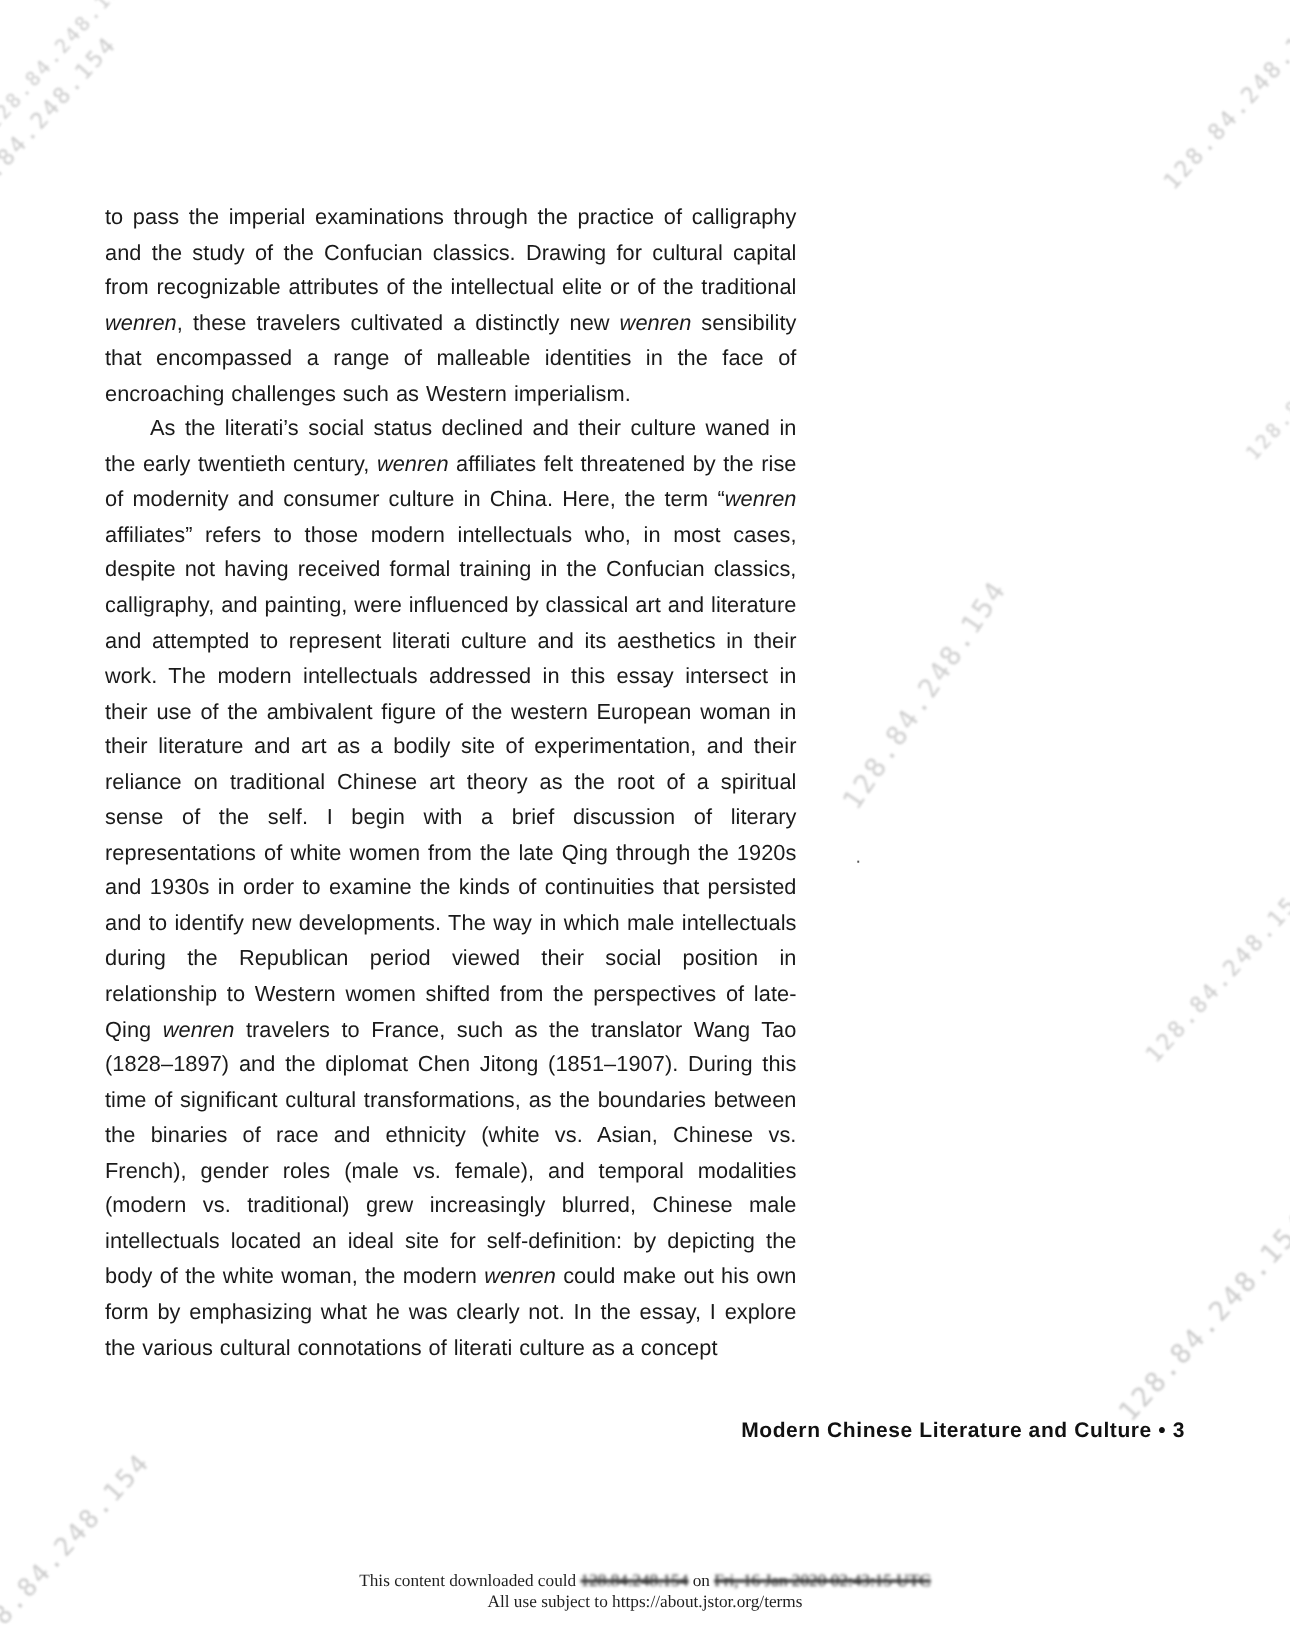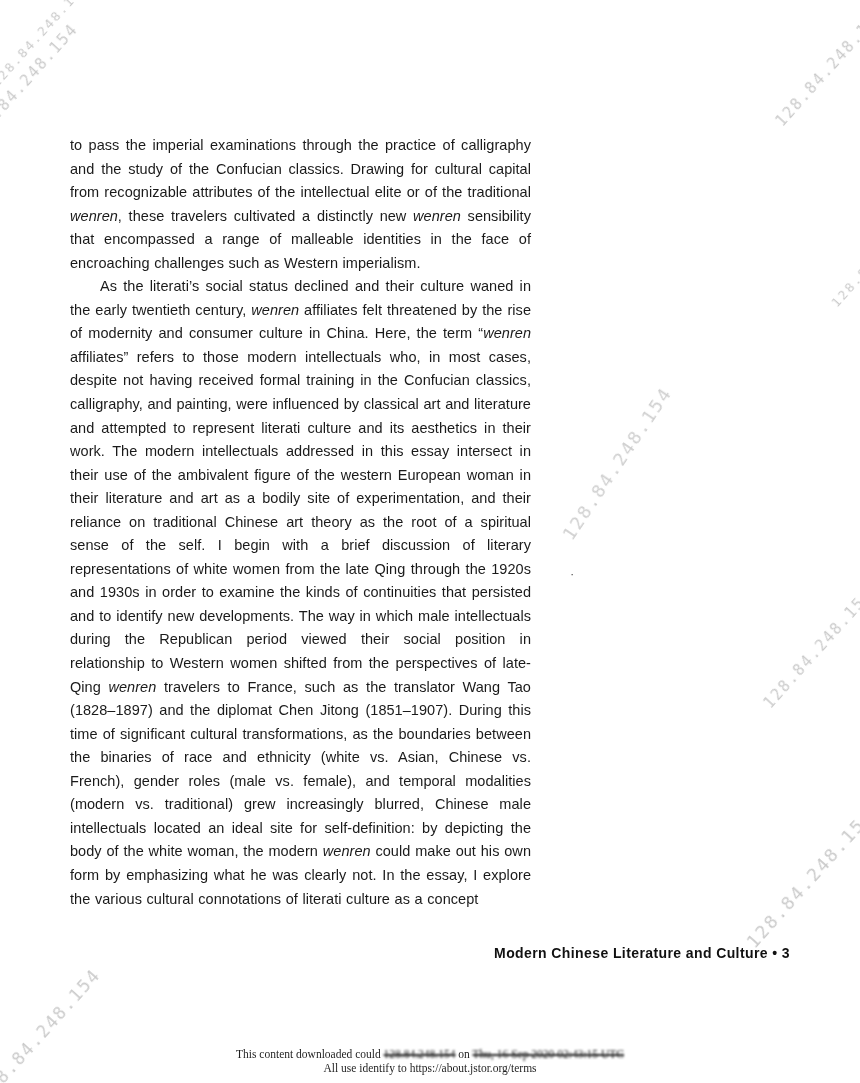--- a/index.html
+++ b/index.html
@@ -105,22 +105,22 @@
   <div class="text-col">
     <p class="body-para"><span>to pass the imperial examinations through the practice of calligraphy and the study of the Confucian classics. Drawing for cultural capital from recognizable attributes of the intellectual elite or of the traditional </span><i>wenren</i><span>, these travelers cultivated a distinctly new </span><i>wenren</i><span> sensibility that encompassed a range of malleable identities in the face of encroaching challenges such as Western imperialism.</span></p>
     <p class="body-para indent"><span>As the literati’s social status declined and their culture waned in the early twentieth century, </span><i>wenren</i><span> affiliates felt threatened by the rise of modernity and consumer culture in China. Here, the term “</span><i>wenren</i><span> affiliates” refers to those modern intellectuals who, in most cases, despite not having received formal training in the Confucian classics, calligraphy, and painting, were influenced by classical art and literature and attempted to represent literati culture and its aesthetics in their work. The modern intellectuals addressed in this essay intersect in their use of the ambivalent figure of the western European woman in their literature and art as a bodily site of experimentation, and their reliance on traditional Chinese art theory as the root of a spiritual sense of the self. I begin with a brief discussion of literary representations of white women from the late Qing through the 1920s and 1930s in order to examine the kinds of continuities that persisted and to identify new developments. The way in which male intellectuals during the Republican period viewed their social position in relationship to Western women shifted from the perspectives of late-Qing </span><i>wenren</i><span> travelers to France, such as the translator Wang Tao (1828–1897) and the diplomat Chen Jitong (1851–1907). During this time of significant cultural transformations, as the boundaries between the binaries of race and ethnicity (white vs. Asian, Chinese vs. French), gender roles (male vs. female), and temporal modalities (modern vs. traditional) grew increasingly blurred, Chinese male intellectuals located an ideal site for self-definition: by depicting the body of the white woman, the modern </span><i>wenren</i><span> could make out his own form by emphasizing what he was clearly not. In the essay, I explore the various cultural connotations of literati culture as a concept</span></p>
   </div>
 
   <div class="footer">Modern Chinese Literature and Culture • 3</div>
 
   <div class="artifact-dot">·</div>
 
   <div class="notice">
-    <div class="notice-line1"><span>This content downloaded could </span><span class="obscured">128.84.248.154</span><span> on </span><span class="obscured">Thu, 16 Sep 2020 02:43:15 UTC</span></div>
-    <div class="notice-line2">All use identify to https://about.jstor.org/terms</div>
+    <div class="notice-line1"><span>This content downloaded could </span><span class="obscured">128.84.248.154</span><span> on </span><span class="obscured">Fri, 16 Jan 2020 02:43:15 UTC</span></div>
+    <div class="notice-line2">All use subject to https://about.jstor.org/terms</div>
   </div>
 
   <div class="wm wm-1">128.84.248.154</div>
   <div class="wm wm-2">128.84.248.154</div>
   <div class="wm wm-3">128.84.248.154</div>
   <div class="wm wm-4">128.84.248.154</div>
   <div class="wm wm-5">128.84.248.154</div>
   <div class="wm wm-6">128.84.248.154</div>
   <div class="wm wm-7">128.84.248.154</div>
   <div class="wm wm-8">128.84.248.154</div>

